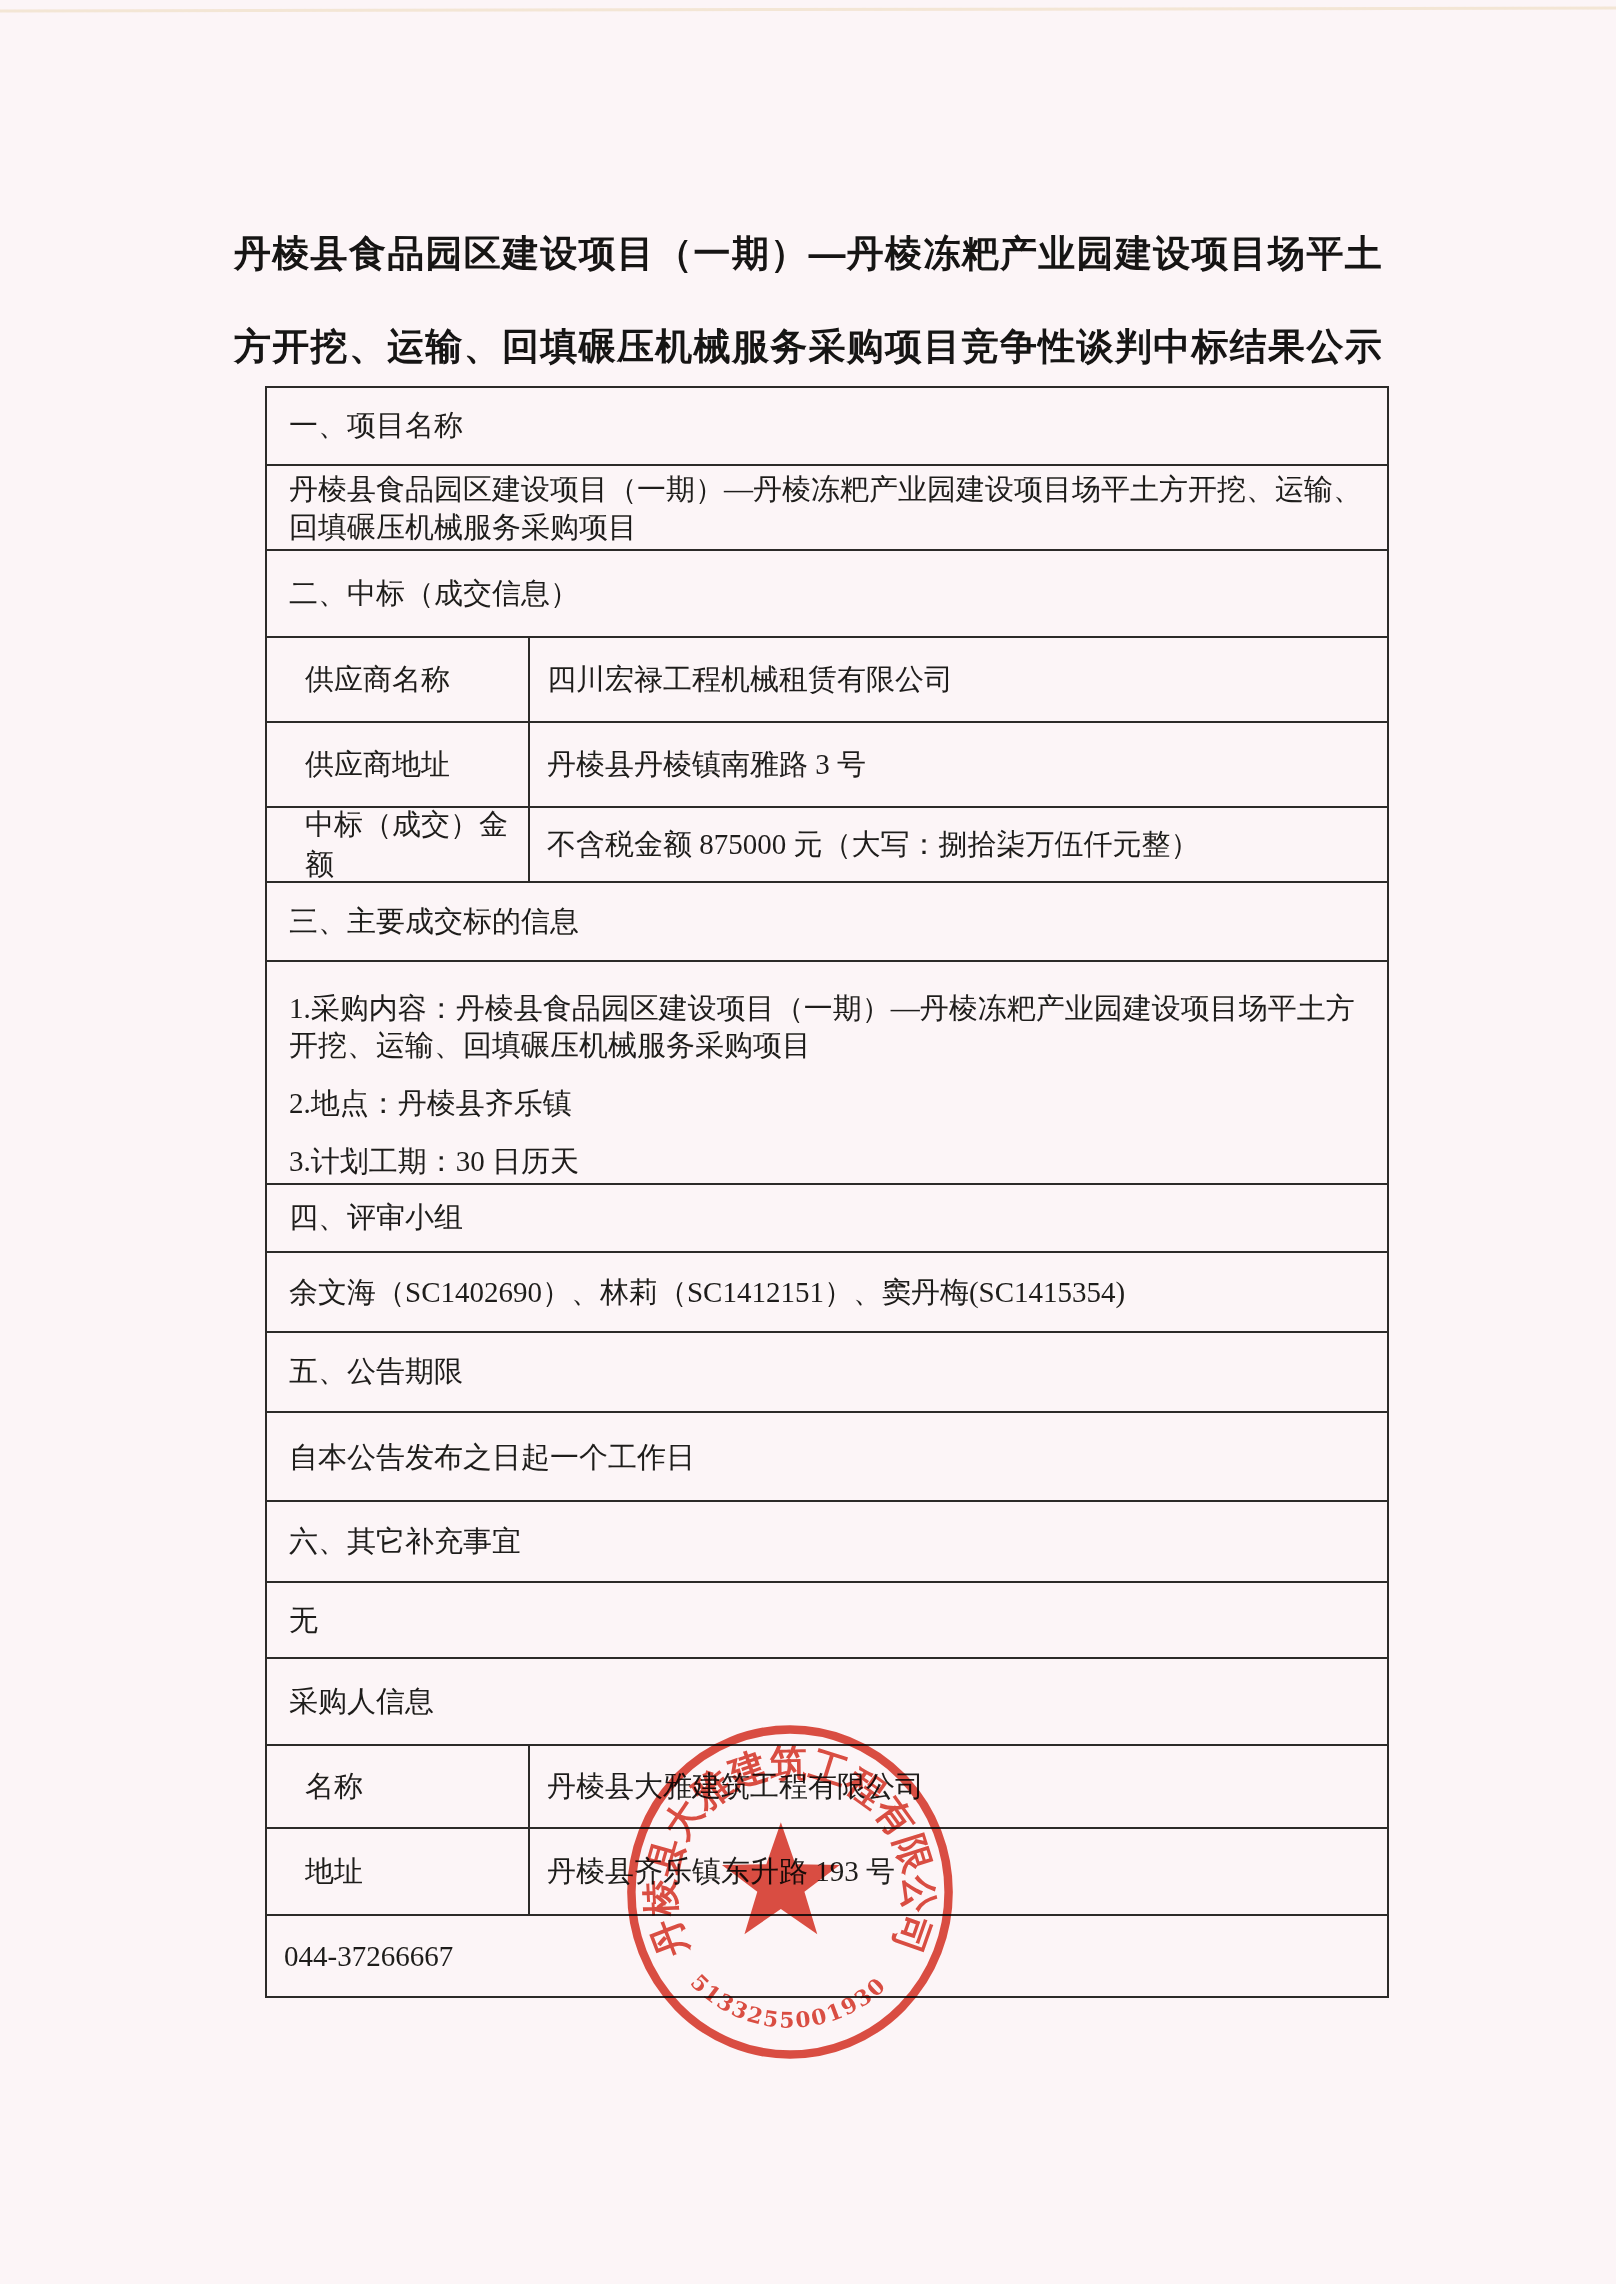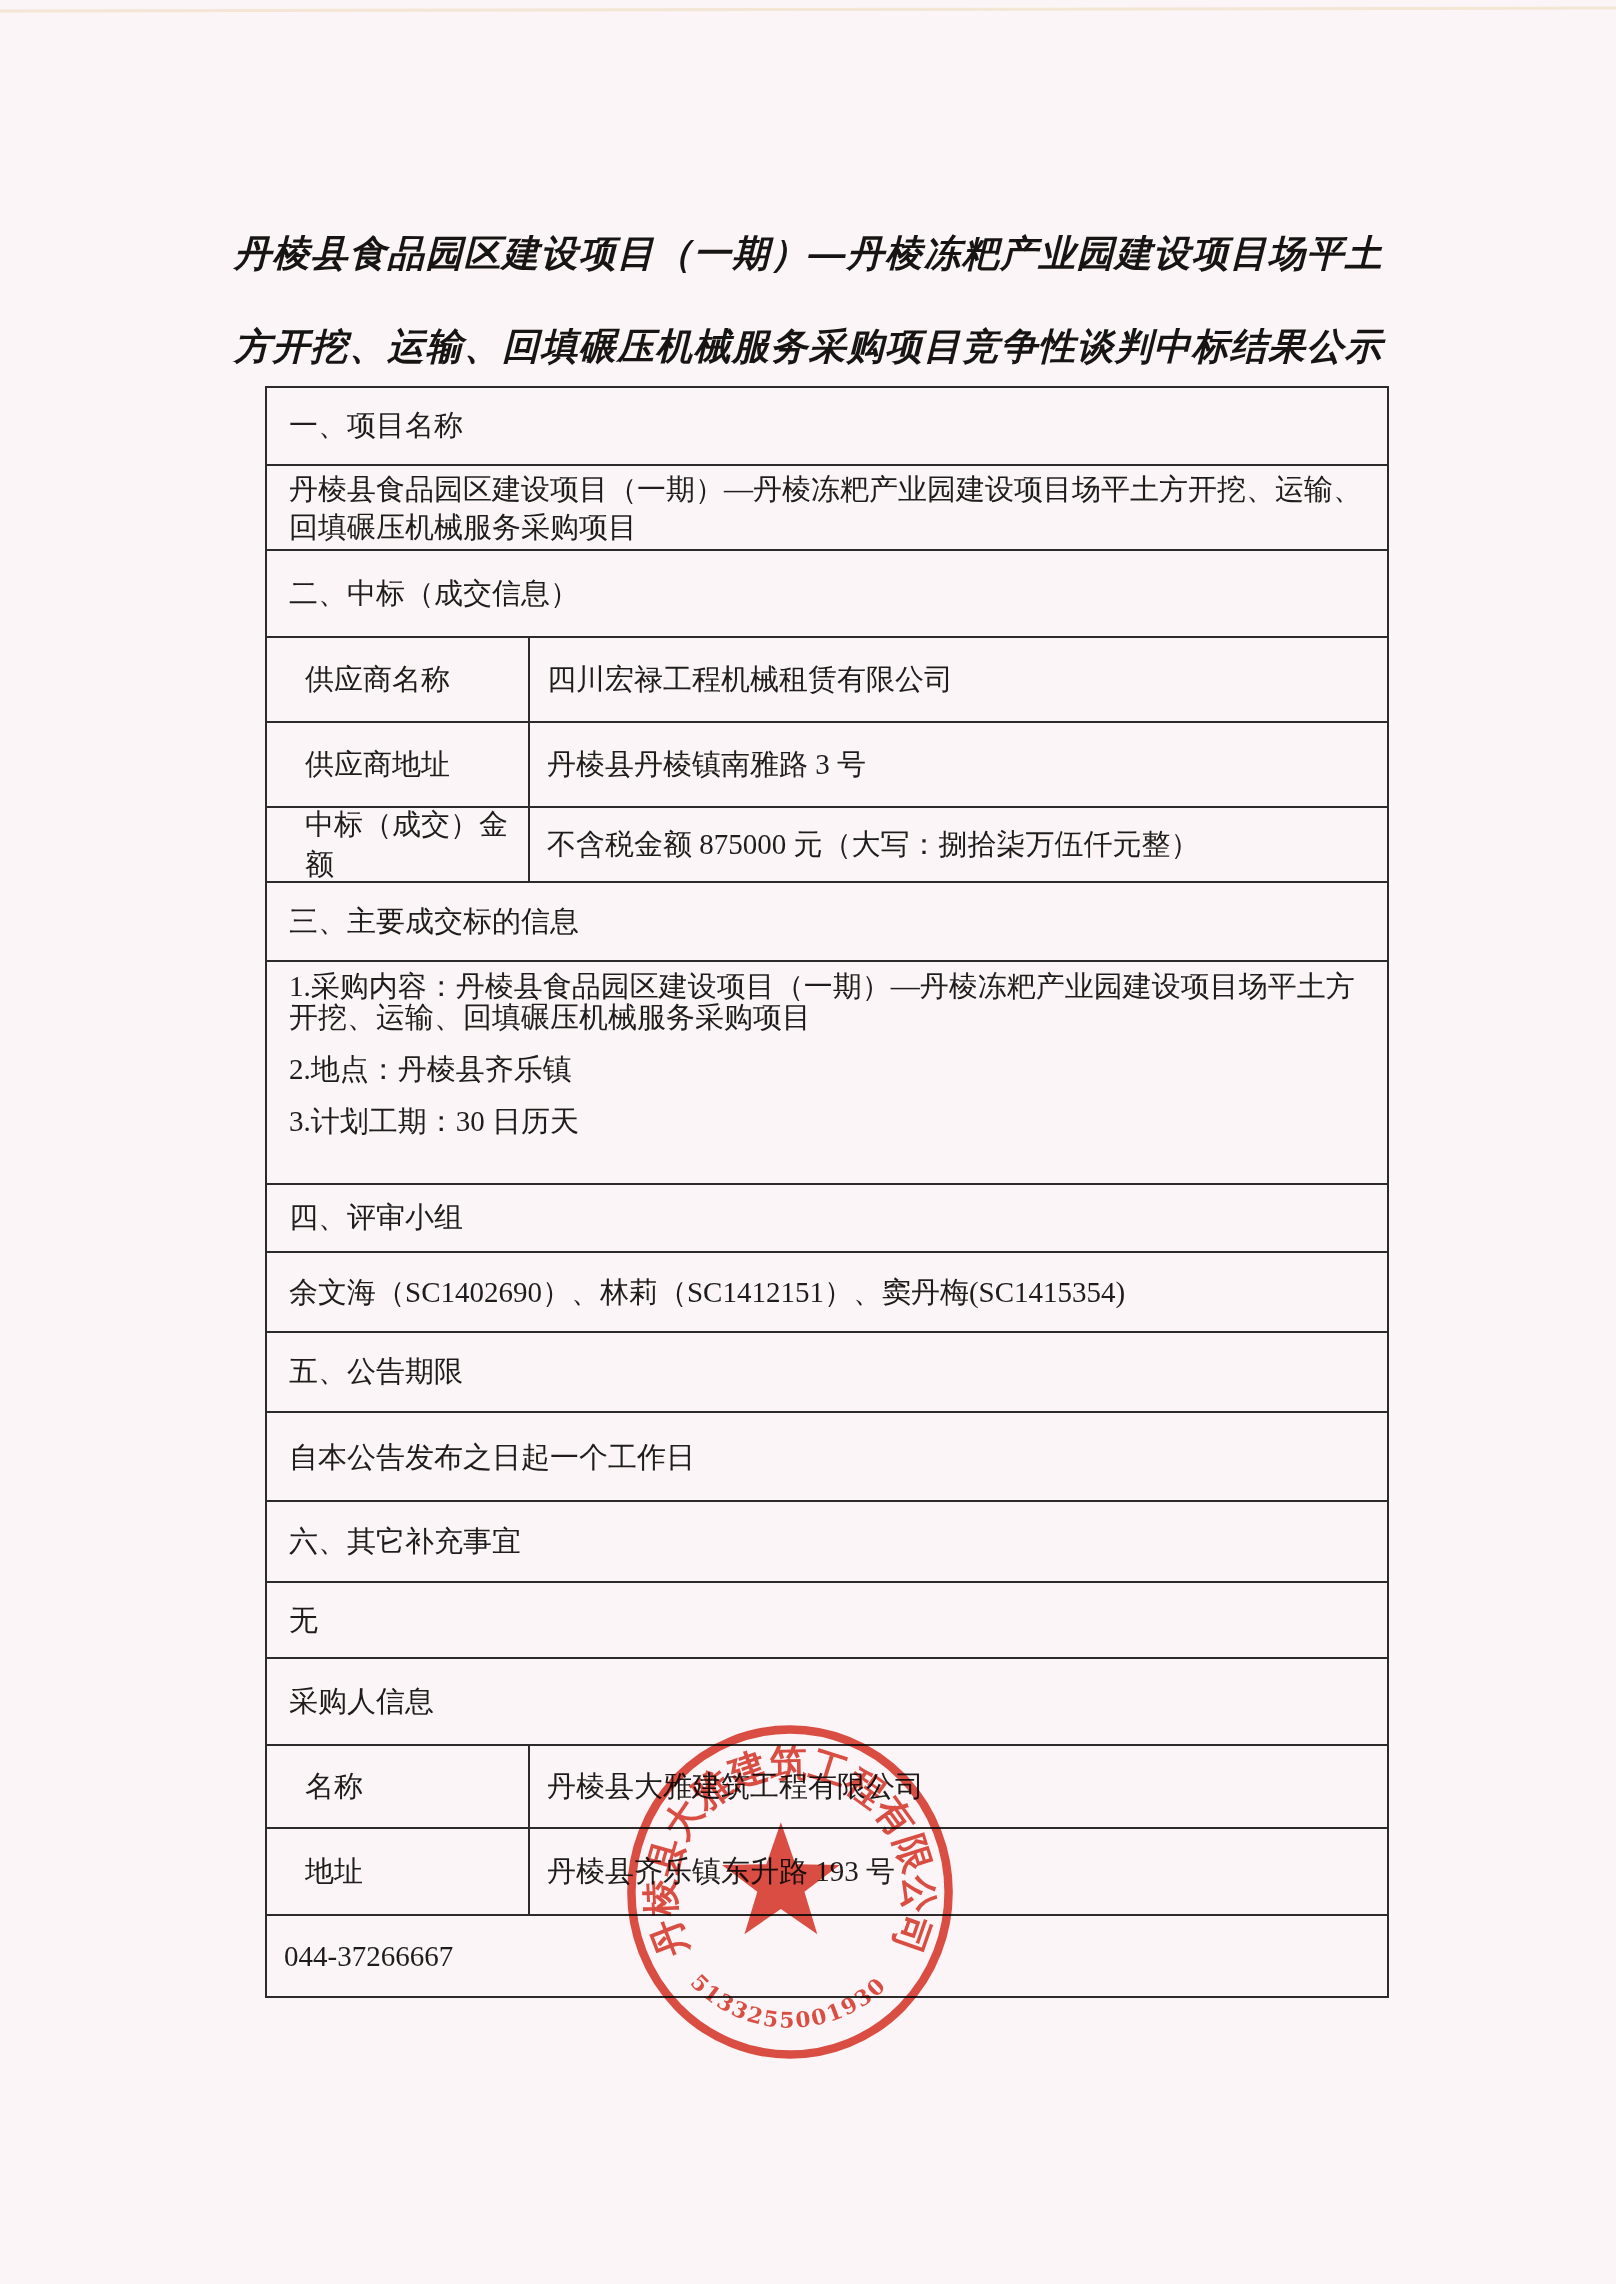--- a/index.html
+++ b/index.html
@@ -17,21 +17,20 @@
   }
   .doc-title{
     position:absolute;top:207px;left:0;width:100%;
     text-align:center;
     font-family:"Liberation Sans","DejaVu Sans",sans-serif;
     font-weight:700;
     font-size:37px;
     line-height:93px;
     letter-spacing:1.3px;
     color:#161514;
-    font-style:italic;
   }
   .doc-table{
     position:absolute;left:265px;top:386px;width:1124px;
     border:2.6px solid #2c2b29;
     box-sizing:border-box;
     background:transparent;
     font-size:29px;
   }
   .row{
     box-sizing:border-box;
@@ -39,21 +38,21 @@
     display:flex;align-items:center;
     padding:0 10.4px 0 22px;
   }
   .row:last-child{border-bottom:none;}
   .row.section{font-size:29px;}
   .row.textrow{line-height:38px;}
   .row.pair{padding:0;}
   .cell{box-sizing:border-box;height:100%;display:flex;align-items:center;}
   .cell.label{width:263px;border-right:2px solid #2c2b29;padding-left:38px;flex:none;}
   .cell.value{flex:1;padding-left:17px;padding-right:7.8px;line-height:37px;}
-  .row.multi{display:block;padding-top:9px;line-height:31px;}
+  .row.multi{display:block;padding-top:28px;line-height:37px;}
   .row.multi p{margin:0;}
   .row.multi p + p{margin-top:21px;}
   .seal{
     position:absolute;left:619px;top:1721px;width:342px;height:342px;
     opacity:.88;
     mix-blend-mode:multiply;
     pointer-events:none;
   }
   .seal-ring-text{
     font-size:58px;font-weight:bold;fill:#d8382a;

